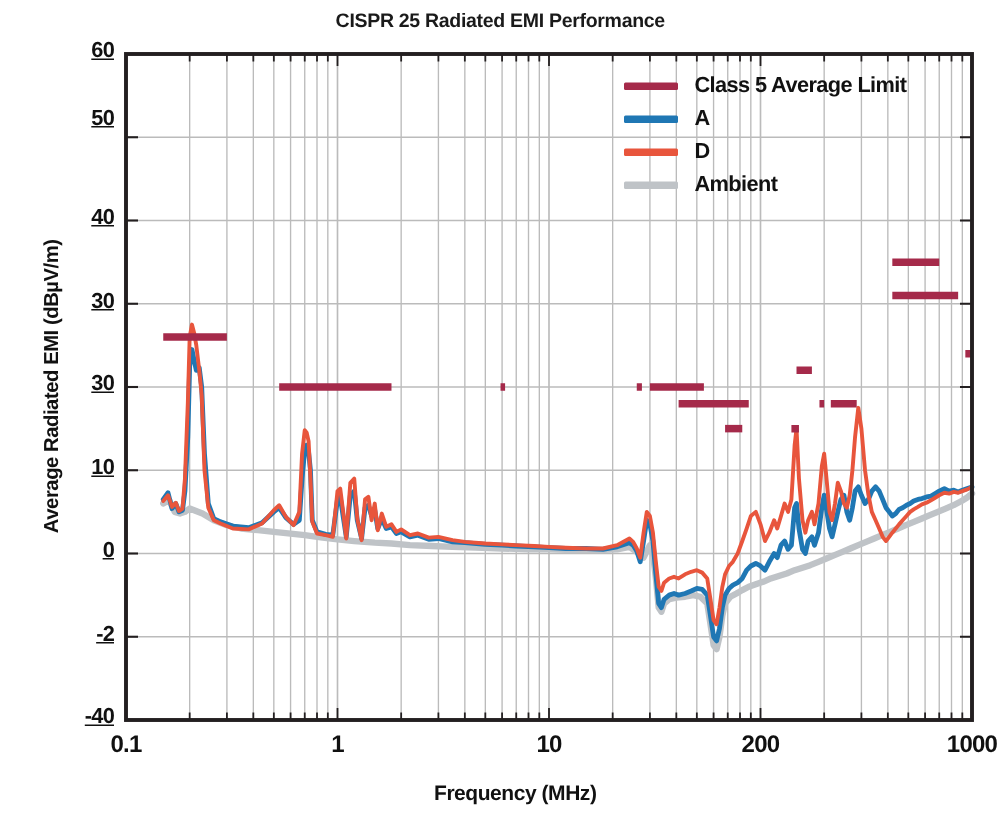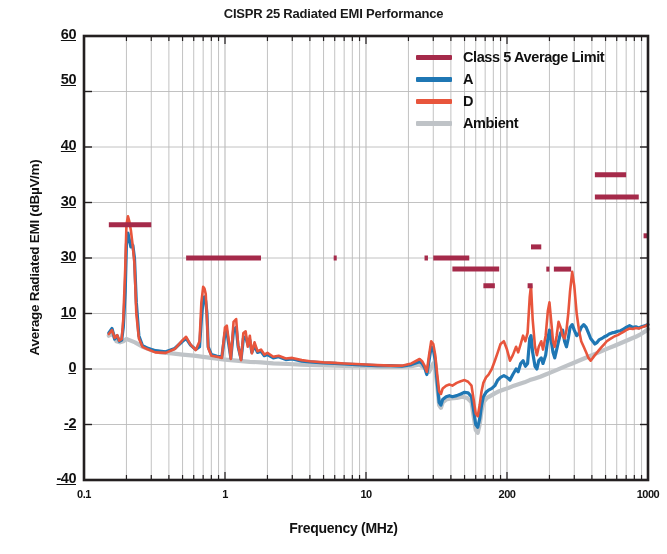--- a/index.html
+++ b/index.html
@@ -12,21 +12,21 @@
   #chart-title{
     position:absolute;left:0;top:6px;width:667px;text-align:center;
     font-size:13px;font-weight:bold;letter-spacing:-0.2px;color:#1a1a1a;
   }
   #plot-svg{position:absolute;left:0;top:0;}
   .ytick-label{
     position:absolute;text-align:right;font-size:14.5px;font-weight:bold;
     color:#111;width:44px;letter-spacing:-0.5px;text-decoration:underline;
   }
   .xtick-label{
-    position:absolute;text-align:center;font-size:11px;font-weight:bold;
+    position:absolute;text-align:center;font-size:16px;font-weight:bold;
     color:#111;letter-spacing:-0.5px;
   }
   #ylabel{
     position:absolute;left:-96px;top:250px;width:260px;
     transform:rotate(-90deg);transform-origin:center center;
     text-align:center;font-size:13.5px;font-weight:bold;color:#111;
     letter-spacing:-0.3px;
   }
   #xlabel{
     position:absolute;left:0;top:520px;width:667px;text-align:center;

